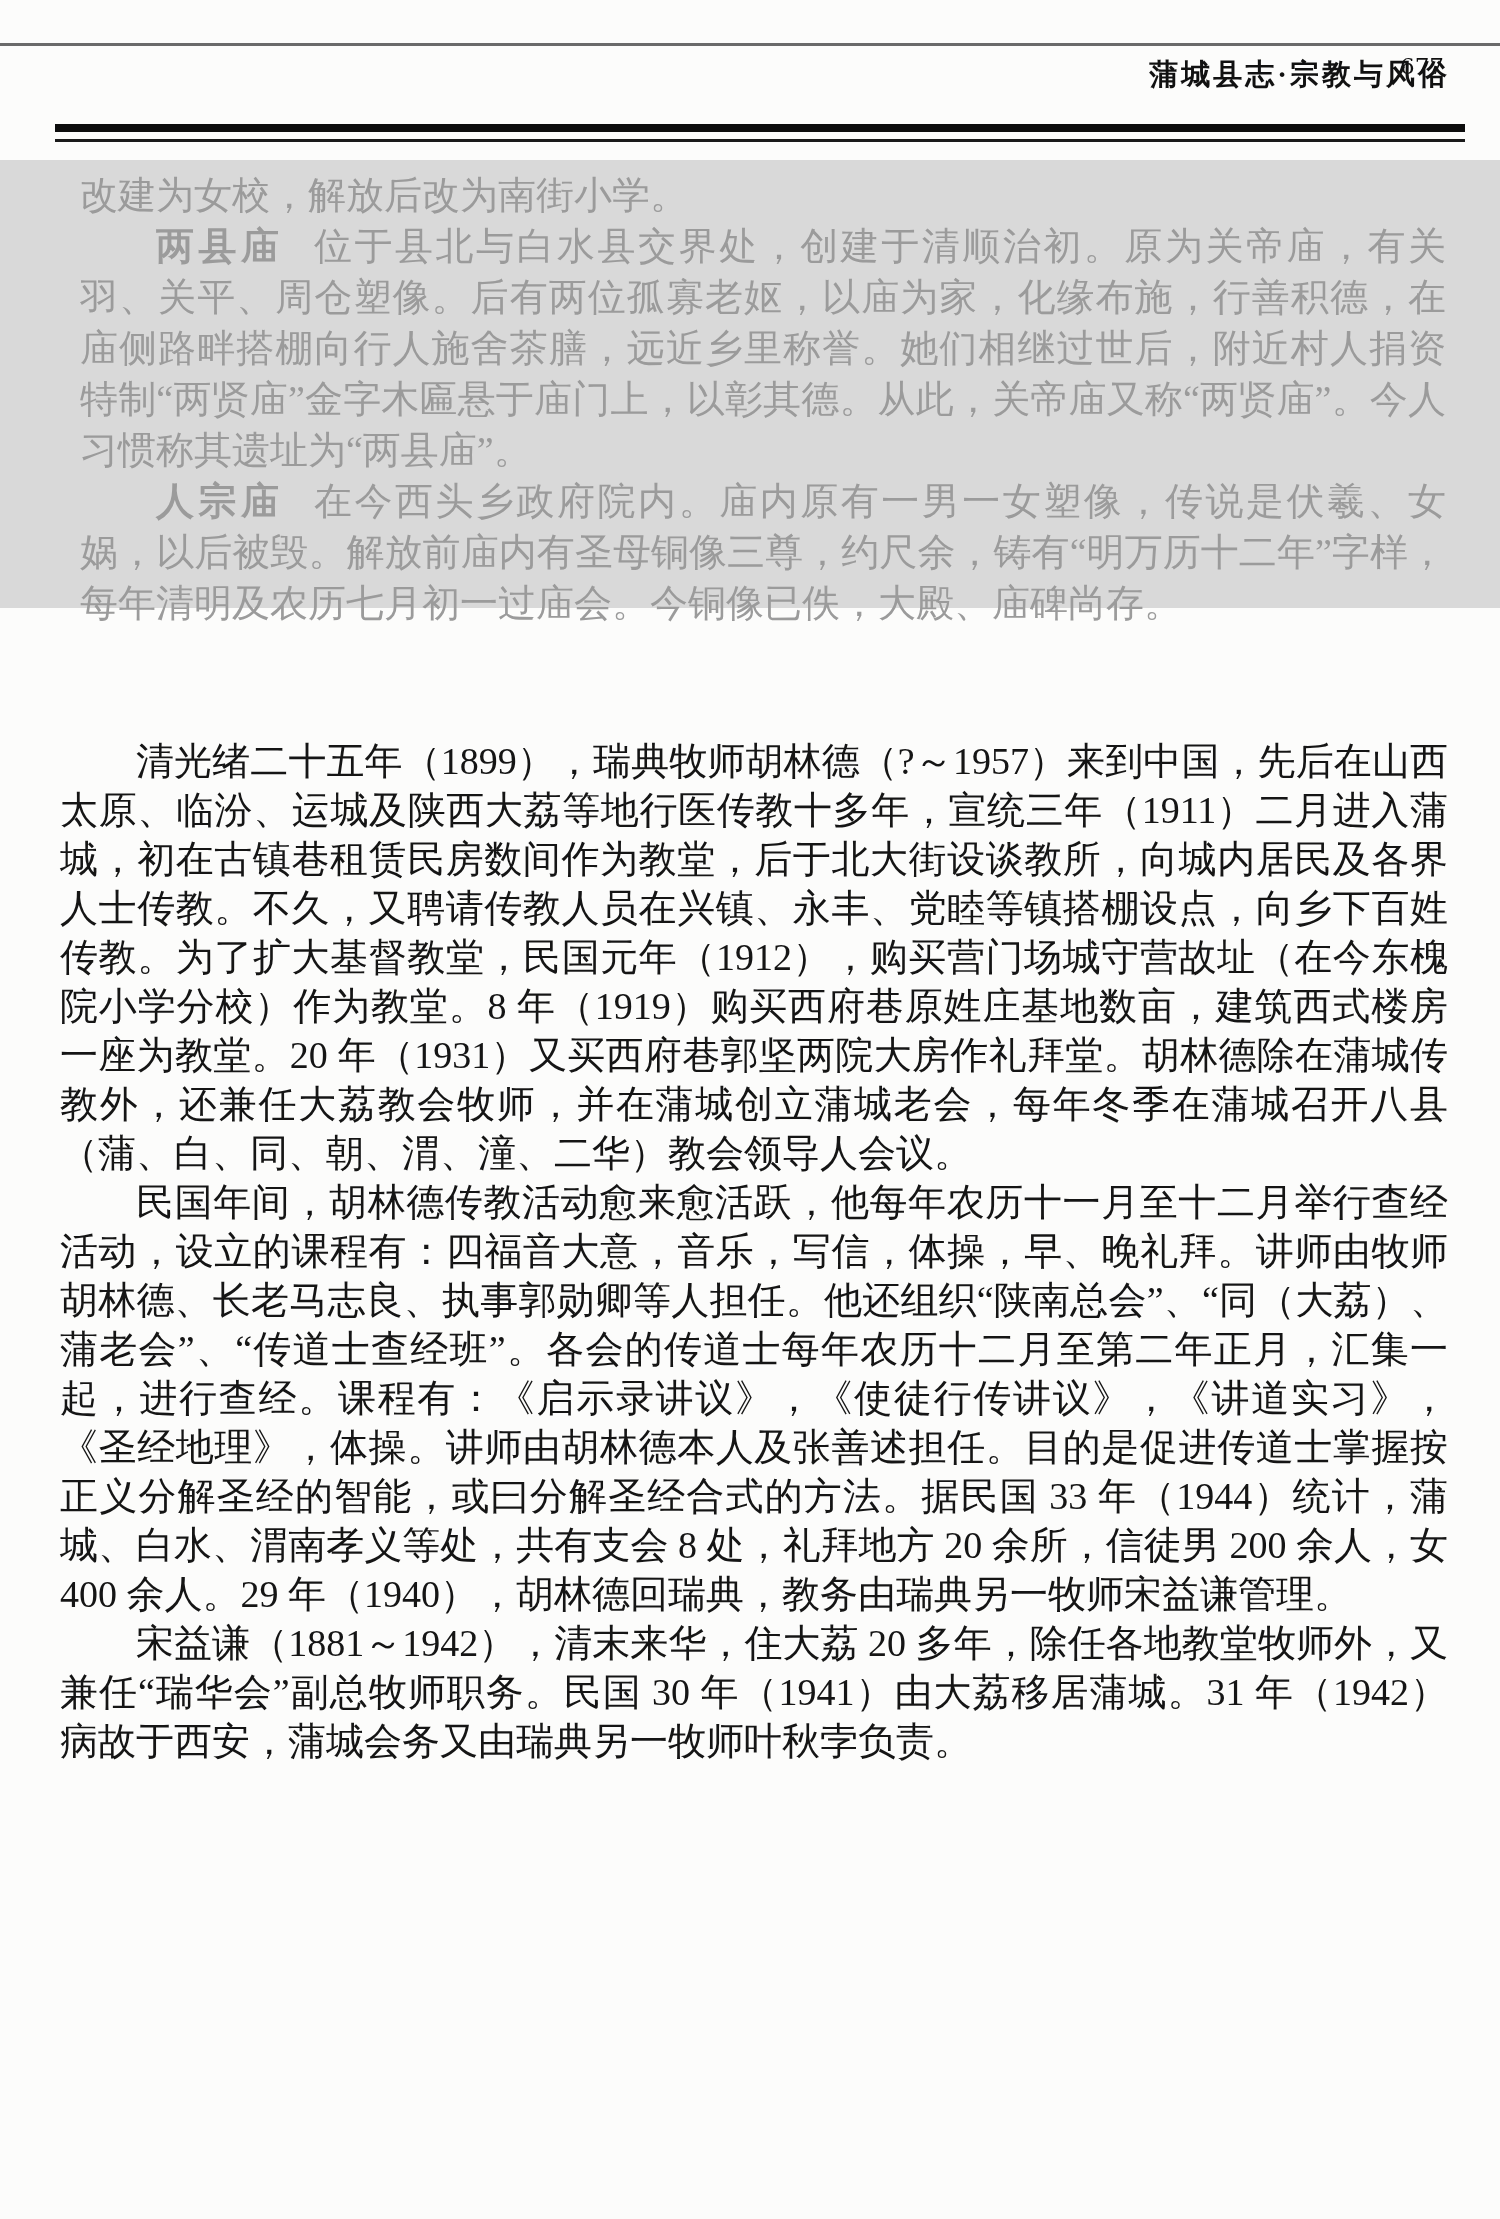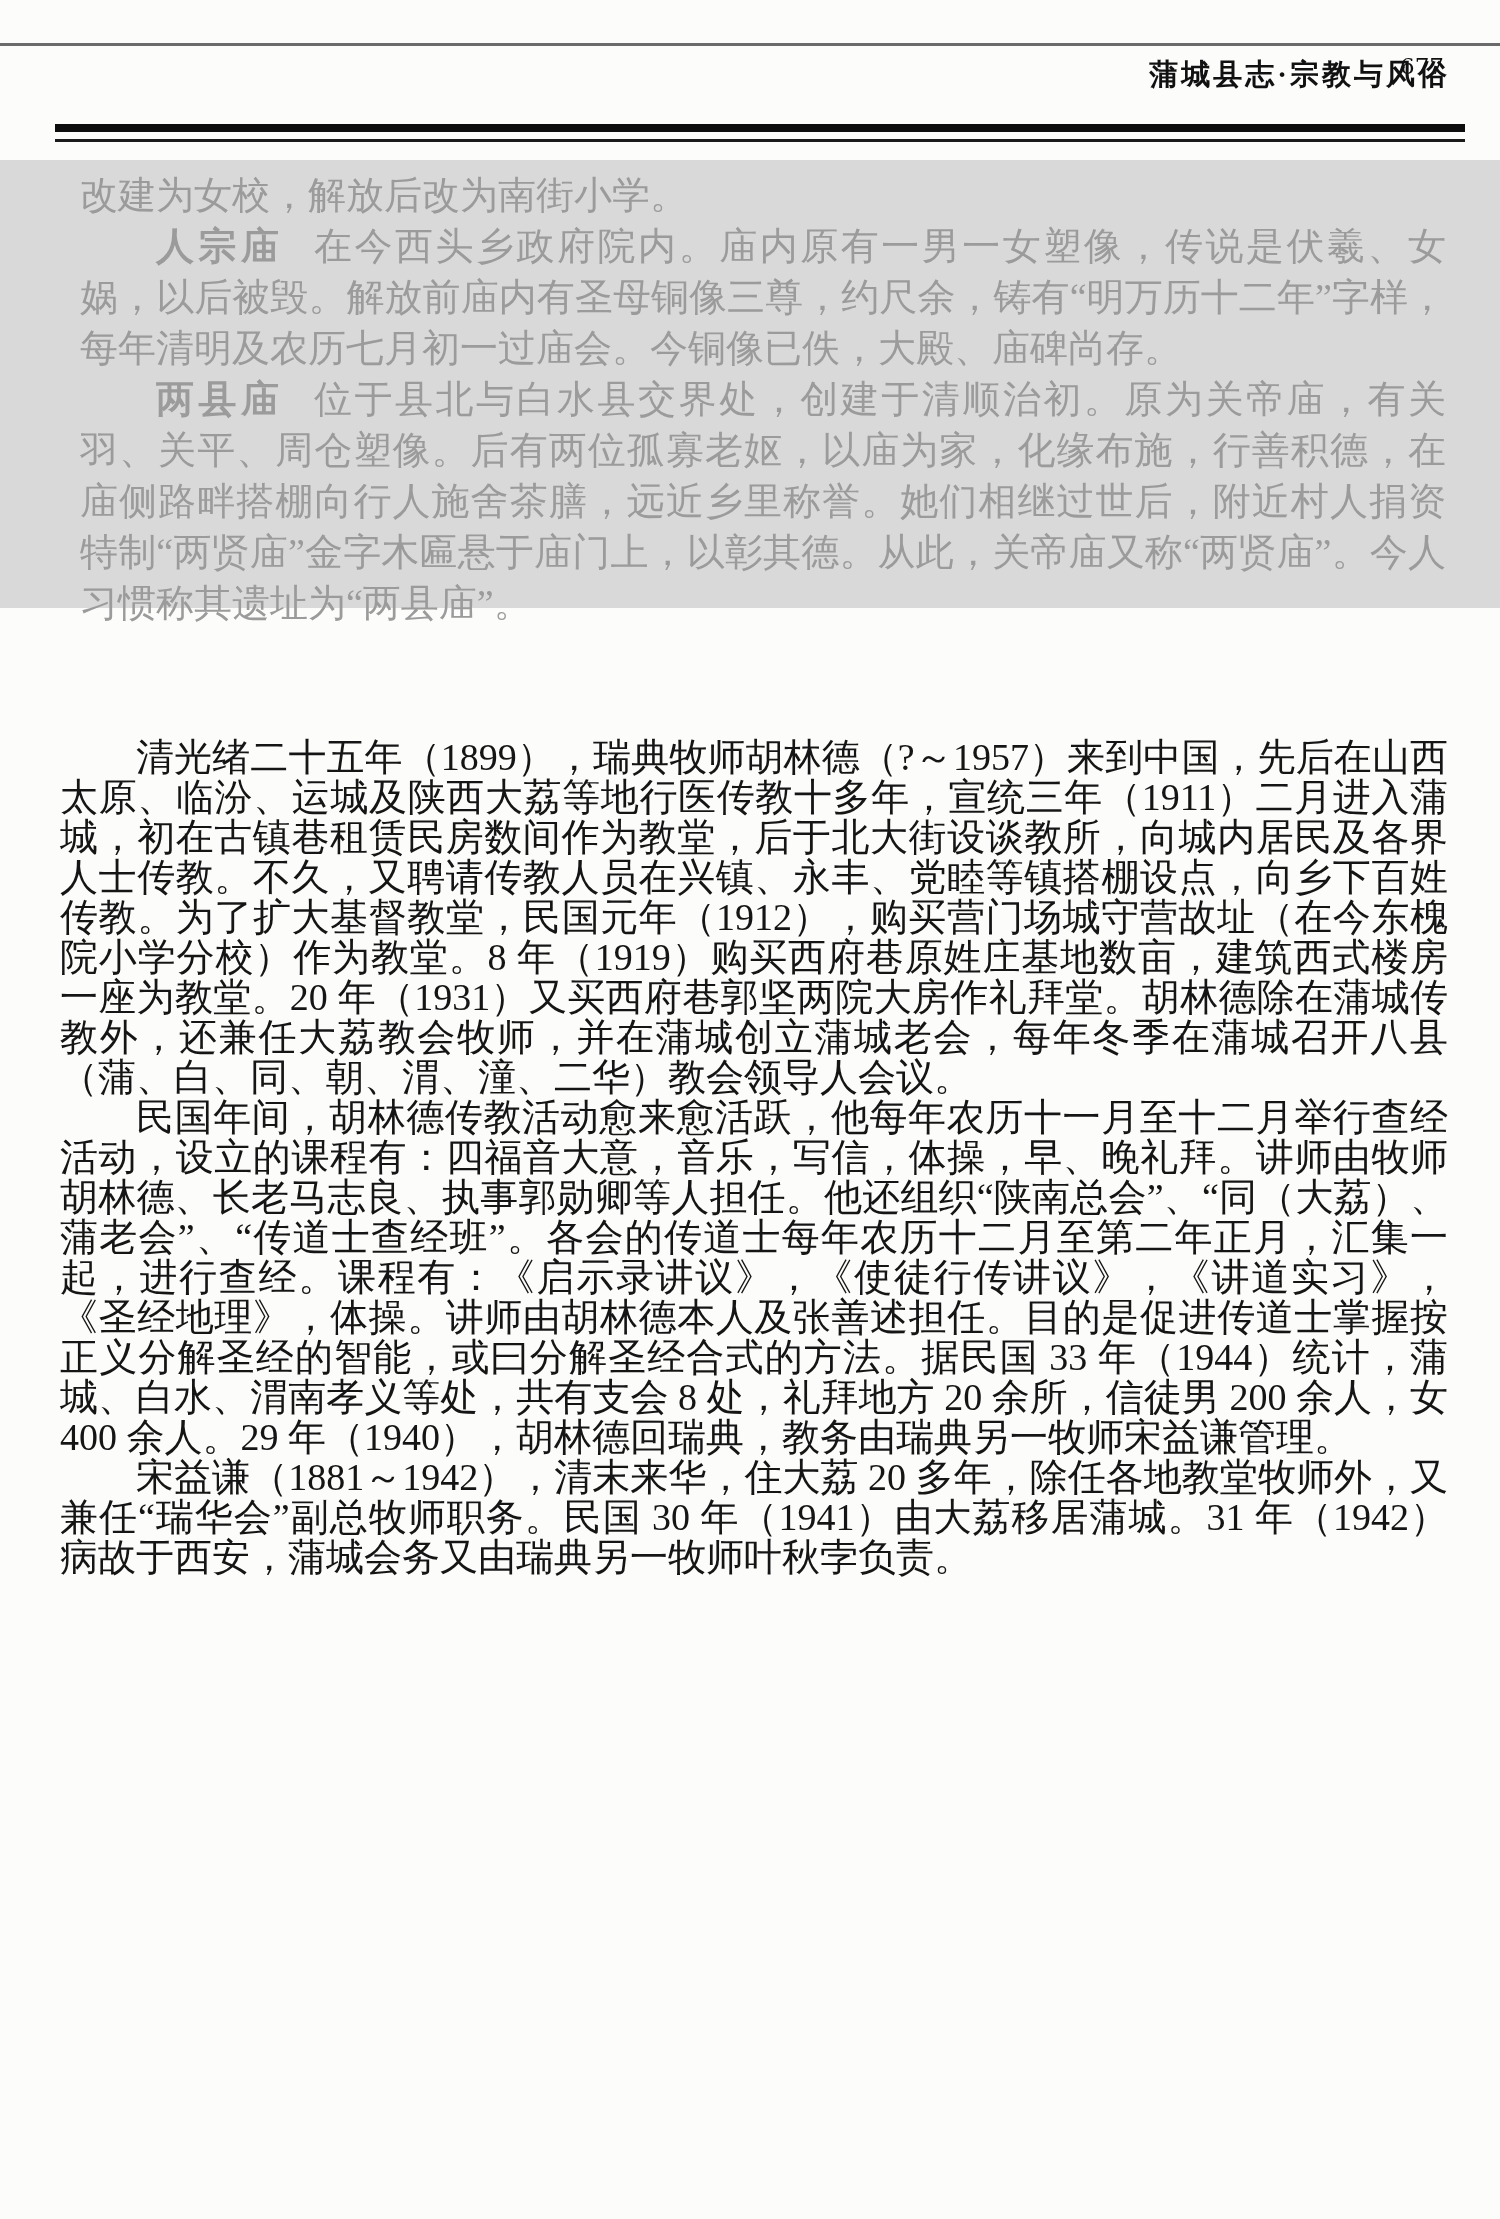--- a/index.html
+++ b/index.html
@@ -31,45 +31,45 @@
   .faded-block p.no-indent { text-indent:0; }
   .faded-block .term { font-weight:700; letter-spacing:2px; margin-right:.8em; }
 
   
   .section-title { position:absolute; top:632px; left:0; width:1500px; text-align:center;
                    font-family:"DejaVu Serif","Liberation Serif",serif;
                    font-size:47px; font-weight:500; color:#141414; letter-spacing:2px; }
 
   
   .body-text { position:absolute; top:737px; left:60px; width:1388px; }
-  .body-text p { font-size:38px; line-height:40px; text-align:justify;
+  .body-text p { font-size:38px; line-height:49px; text-align:justify;
                  text-indent:2em; color:#151515; }
 </style>
 </head>
 <body>
 
 <div class="page">
 
   <div class="scan-line"></div>
 
   <header class="page-header">
     <div class="header-title">蒲城县志·宗教与风俗</div>
     <div class="page-number">677</div>
   </header>
 
   <div class="rule-thick"></div>
   <div class="rule-thin"></div>
 
   <section class="faded-block">
     <p class="no-indent">改建为女校，解放后改为南街小学。</p>
     <p>
-      <span class="term">人宗庙</span><span>在今西头乡政府院内。庙内原有一男一女塑像，传说是伏羲、女娲，以后被毁。解放前庙内有圣母铜像三尊，约尺余，铸有“明万历十二年”字样，每年清明及农历七月初一过庙会。今铜像已佚，大殿、庙碑尚存。</span>
+      <span class="term">两县庙</span><span>位于县北与白水县交界处，创建于清顺治初。原为关帝庙，有关羽、关平、周仓塑像。后有两位孤寡老妪，以庙为家，化缘布施，行善积德，在庙侧路畔搭棚向行人施舍茶膳，远近乡里称誉。她们相继过世后，附近村人捐资特制“两贤庙”金字木匾悬于庙门上，以彰其德。从此，关帝庙又称“两贤庙”。今人习惯称其遗址为“两县庙”。</span>
     </p>
     <p>
-      <span class="term">两县庙</span><span>位于县北与白水县交界处，创建于清顺治初。原为关帝庙，有关羽、关平、周仓塑像。后有两位孤寡老妪，以庙为家，化缘布施，行善积德，在庙侧路畔搭棚向行人施舍茶膳，远近乡里称誉。她们相继过世后，附近村人捐资特制“两贤庙”金字木匾悬于庙门上，以彰其德。从此，关帝庙又称“两贤庙”。今人习惯称其遗址为“两县庙”。</span>
+      <span class="term">人宗庙</span><span>在今西头乡政府院内。庙内原有一男一女塑像，传说是伏羲、女娲，以后被毁。解放前庙内有圣母铜像三尊，约尺余，铸有“明万历十二年”字样，每年清明及农历七月初一过庙会。今铜像已佚，大殿、庙碑尚存。</span>
     </p>
   </section>
 
 
   <main class="body-text">
     <p>清光绪二十五年（1899），瑞典牧师胡林德（?～1957）来到中国，先后在山西太原、临汾、运城及陕西大荔等地行医传教十多年，宣统三年（1911）二月进入蒲城，初在古镇巷租赁民房数间作为教堂，后于北大街设谈教所，向城内居民及各界人士传教。不久，又聘请传教人员在兴镇、永丰、党睦等镇搭棚设点，向乡下百姓传教。为了扩大基督教堂，民国元年（1912），购买营门场城守营故址（在今东槐院小学分校）作为教堂。8 年（1919）购买西府巷原姓庄基地数亩，建筑西式楼房一座为教堂。20 年（1931）又买西府巷郭坚两院大房作礼拜堂。胡林德除在蒲城传教外，还兼任大荔教会牧师，并在蒲城创立蒲城老会，每年冬季在蒲城召开八县（蒲、白、同、朝、渭、潼、二华）教会领导人会议。</p>
     <p>民国年间，胡林德传教活动愈来愈活跃，他每年农历十一月至十二月举行查经活动，设立的课程有：四福音大意，音乐，写信，体操，早、晚礼拜。讲师由牧师胡林德、长老马志良、执事郭勋卿等人担任。他还组织“陕南总会”、“同（大荔）、蒲老会”、“传道士查经班”。各会的传道士每年农历十二月至第二年正月，汇集一起，进行查经。课程有：《启示录讲议》，《使徒行传讲议》，《讲道实习》，《圣经地理》，体操。讲师由胡林德本人及张善述担任。目的是促进传道士掌握按正义分解圣经的智能，或曰分解圣经合式的方法。据民国 33 年（1944）统计，蒲城、白水、渭南孝义等处，共有支会 8 处，礼拜地方 20 余所，信徒男 200 余人，女 400 余人。29 年（1940），胡林德回瑞典，教务由瑞典另一牧师宋益谦管理。</p>
     <p>宋益谦（1881～1942），清末来华，住大荔 20 多年，除任各地教堂牧师外，又兼任“瑞华会”副总牧师职务。民国 30 年（1941）由大荔移居蒲城。31 年（1942）病故于西安，蒲城会务又由瑞典另一牧师叶秋孛负责。</p>
   </main>
 

